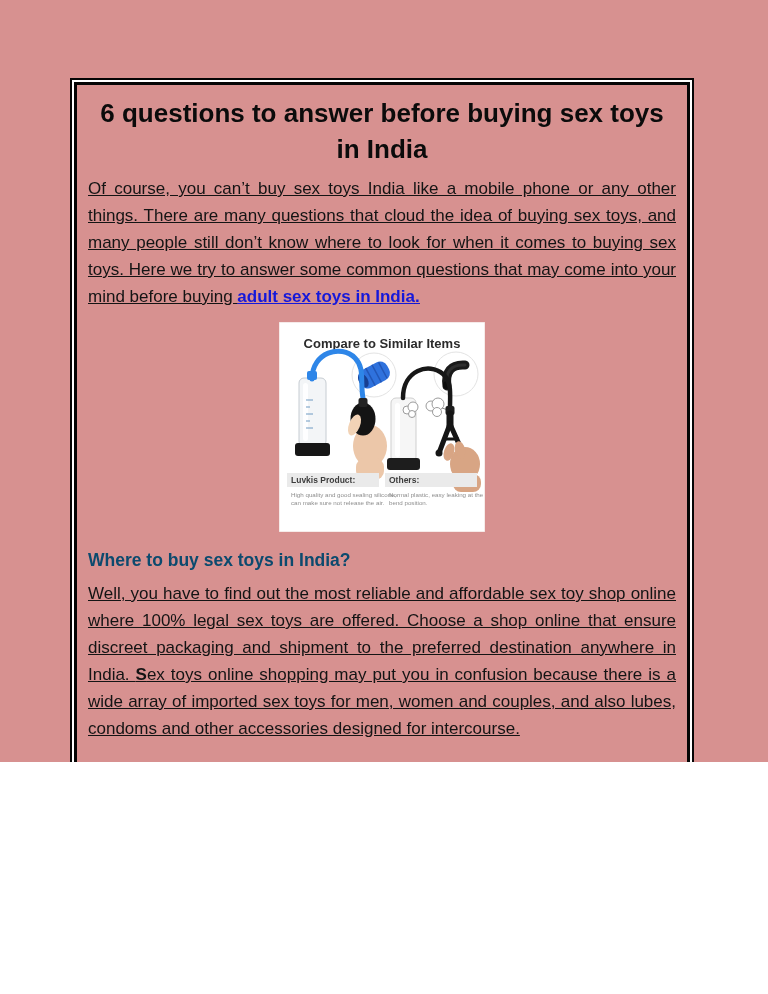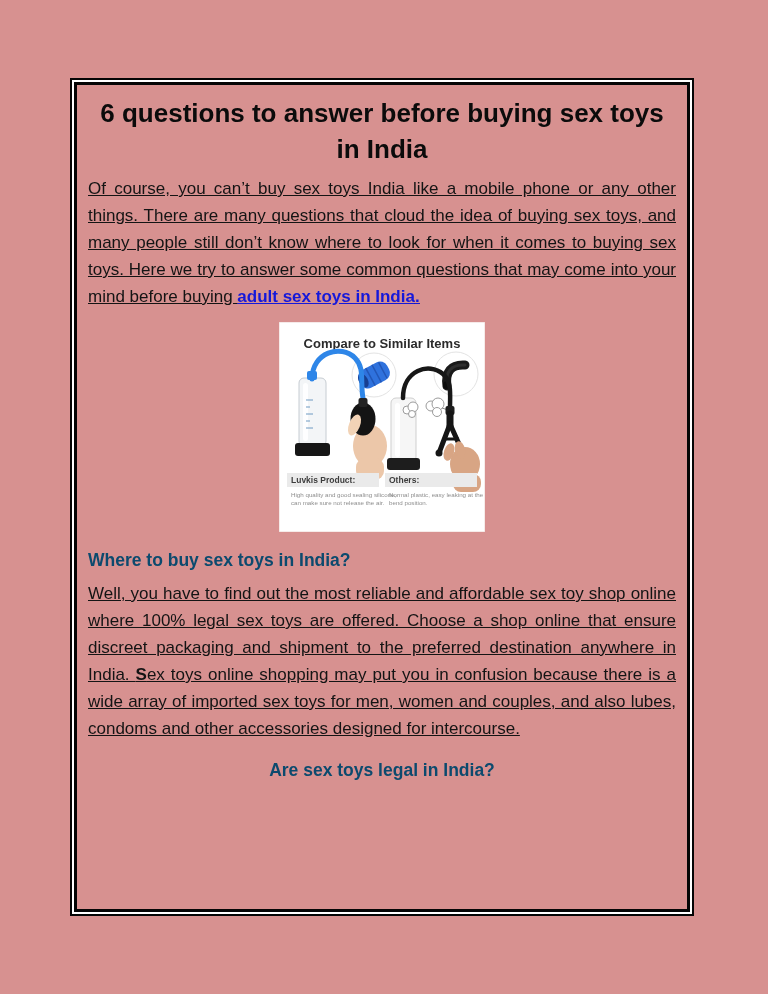--- a/index.html
+++ b/index.html
@@ -3,21 +3,21 @@
 <meta charset="utf-8">
 <style>
   html, body { margin: 0; padding: 0; }
   body {
     width: 768px; height: 994px;
     font-family: "Liberation Sans", sans-serif;
     cursor: default;
   }
   .canvas {
     position: relative;
-    width: 768px; height: 994px;
+    width: 768px; height: 762px;
     background: #d79190;
     overflow: hidden;
   }
   .frame-outer {
     position: absolute;
     left: 70px; top: 78px;
     width: 624px; height: 838px;
     background: #ffffff;
     border: 2px solid #050505;
     padding: 2px;

